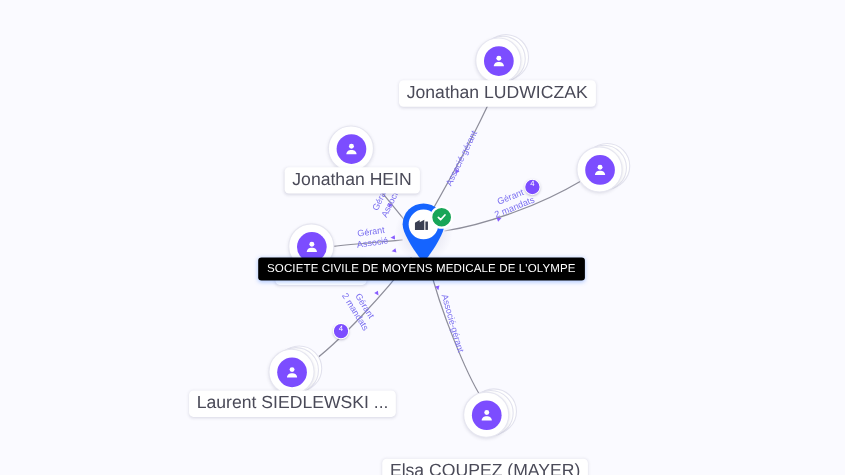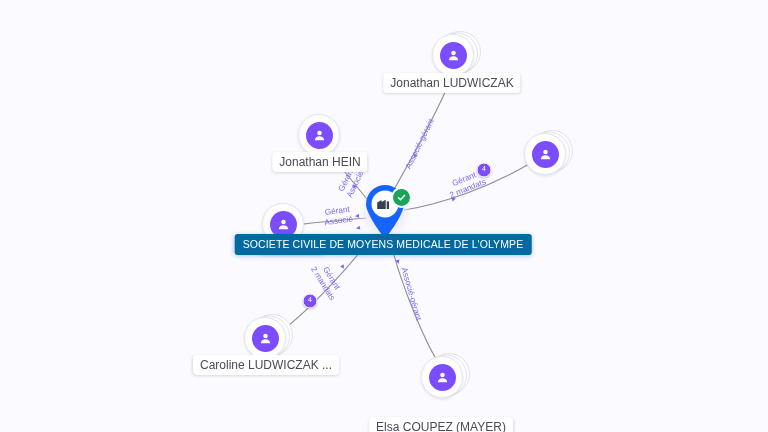--- a/index.html
+++ b/index.html
@@ -49,27 +49,27 @@
   .company-node .check{
     position:absolute;right:1px;top:3px;width:17px;height:17px;border-radius:50%;
     background:#18a558;border:2px solid #ffffff;
     display:flex;align-items:center;justify-content:center;
   }
 
   
   .label{
     position:absolute;transform:translate(-50%,0);
     background:#ffffff;color:#4a4a58;
-    font-size:12px;line-height:1;
+    font-size:16px;line-height:1;
     padding:4px 7px;border-radius:4px;
     white-space:nowrap;
     box-shadow:0 1px 3px rgba(40,40,80,.16);
   }
   .label.main-label{
-    background:#0369a1;color:#ffffff;
+    background:#000000;color:#ffffff;
     font-size:10.5px;letter-spacing:.1px;
     padding:5px 8px;border-radius:3px;
     box-shadow:0 1px 4px rgba(21,100,255,.35);
     z-index:40;
   }
 
   
   .edge-label{
     position:absolute;transform-origin:center center;
     color:#7a6ef0;font-size:8.2px;line-height:1.18;
@@ -245,20 +245,20 @@
   </div>
 
   
   <div class="label" style="left:452px;top:73px;">Jonathan LUDWICZAK</div>
 
   <div class="label" style="left:320px;top:152px;">Jonathan HEIN</div>
 
 
   <div class="label" style="left:292px;top:235px;z-index:20;">Catherine</div>
 
-  <div class="label" style="left:266px;top:355px;">Caroline LUDWICZAK ...</div>
+  <div class="label" style="left:266px;top:355px;">Laurent SIEDLEWSKI ...</div>
 
   <div class="label" style="left:441px;top:393px;margin-top:24px;">Elsa COUPEZ (MAYER)</div>
 
   
   <div class="label main-label" style="left:383px;top:234px;">SOCIETE CIVILE DE MOYENS MEDICALE DE L'OLYMPE</div>
 
 </div>
 
 </body></html>

